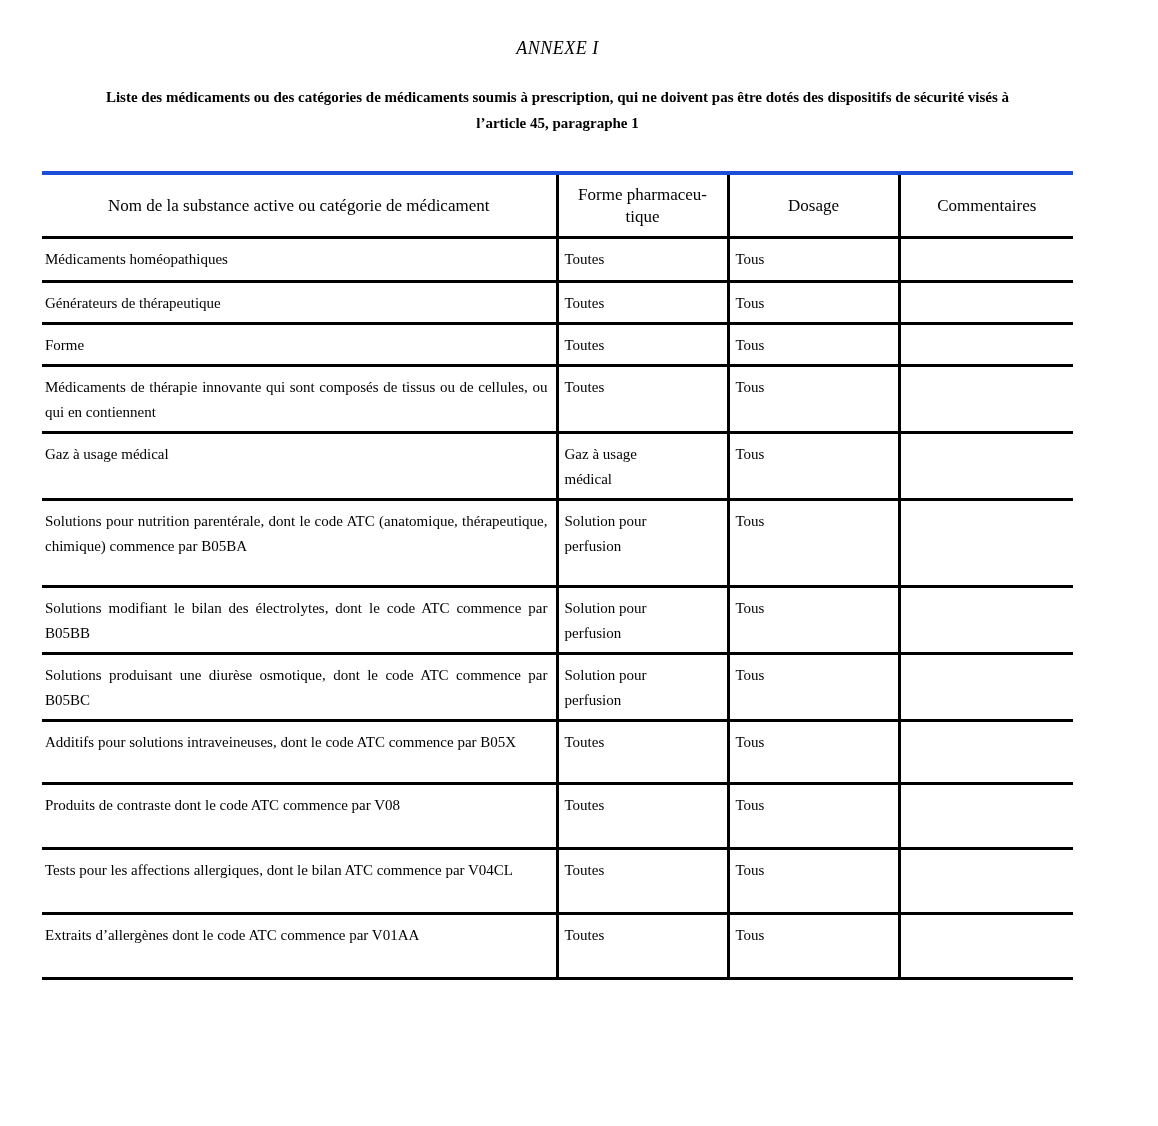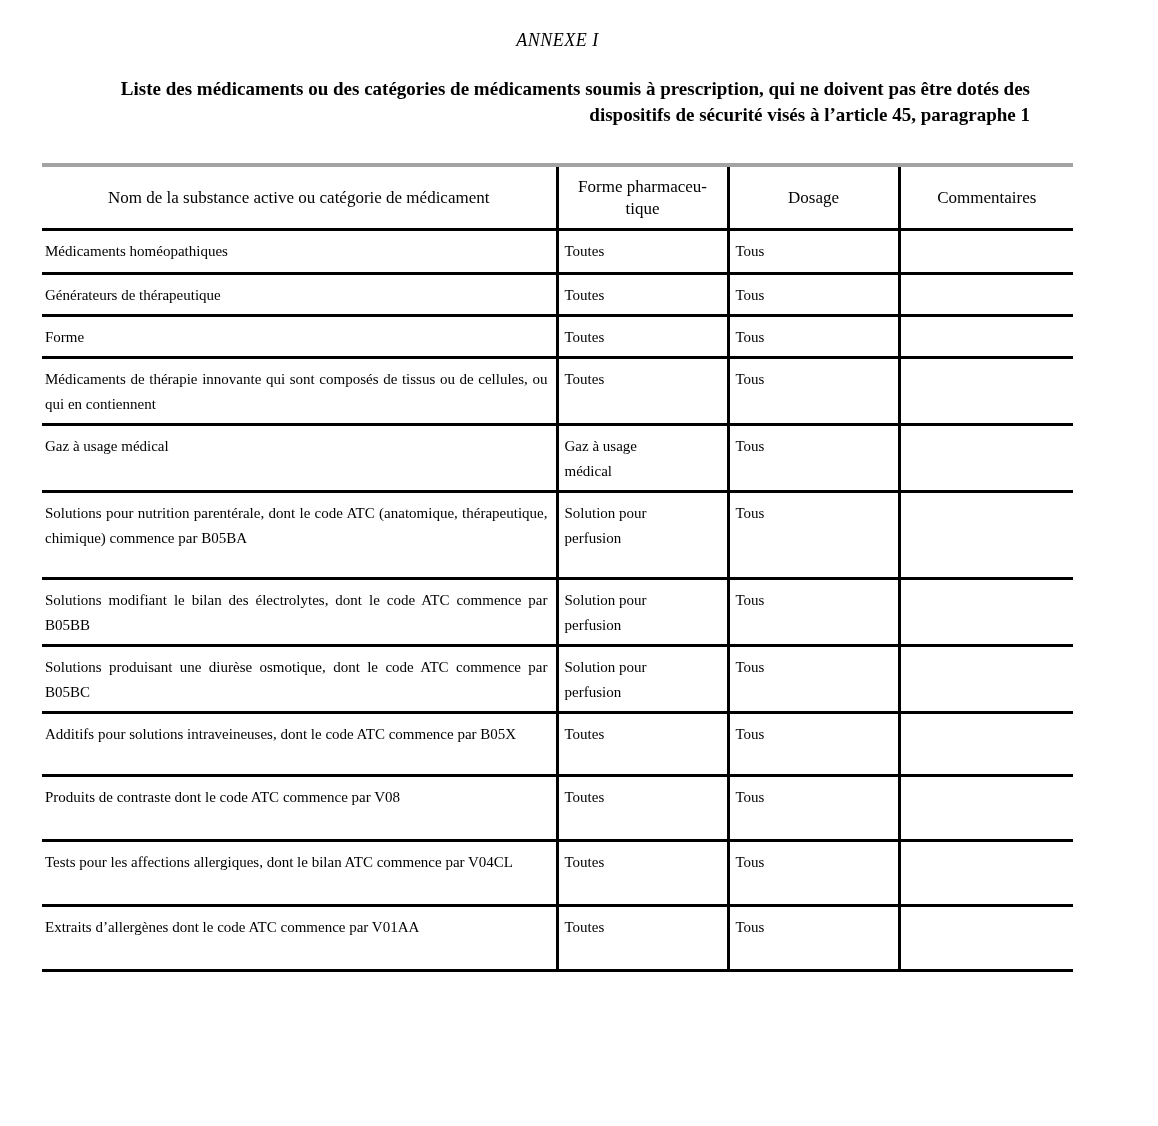--- a/index.html
+++ b/index.html
@@ -12,41 +12,41 @@
     height: 1126px;
     color: #000000;
     font-family: "Liberation Serif", "DejaVu Serif", serif;
     overflow: hidden;
   }
   .content {
     width: 1031px;
     margin-left: 42px;
   }
   .annexe {
-    margin-top: 28px;
+    margin-top: 36px;
     text-align: center;
     font-style: italic;
     font-size: 18px;
     line-height: 24px;
     letter-spacing: 0.5px;
   }
   .doc-title {
     margin: 24px auto 12px auto;
     max-width: 945px;
-    text-align: right;
+    text-align: center;
     font-weight: bold;
-    font-size: 19px;
+    font-size: 15px;
     line-height: 26px;
   }
   table.annex-table {
     border-collapse: collapse;
     table-layout: fixed;
     width: 1031px;
     margin-top: 35px;
-    border-top: 4px solid #a3a3a3;
+    border-top: 4px solid #1d4ed8;
   }
   .annex-table th,
   .annex-table td {
     border-bottom: 3px solid #000;
     overflow: hidden;
   }
   .annex-table th + th,
   .annex-table td + td {
     border-left: 3px solid #000;
   }

